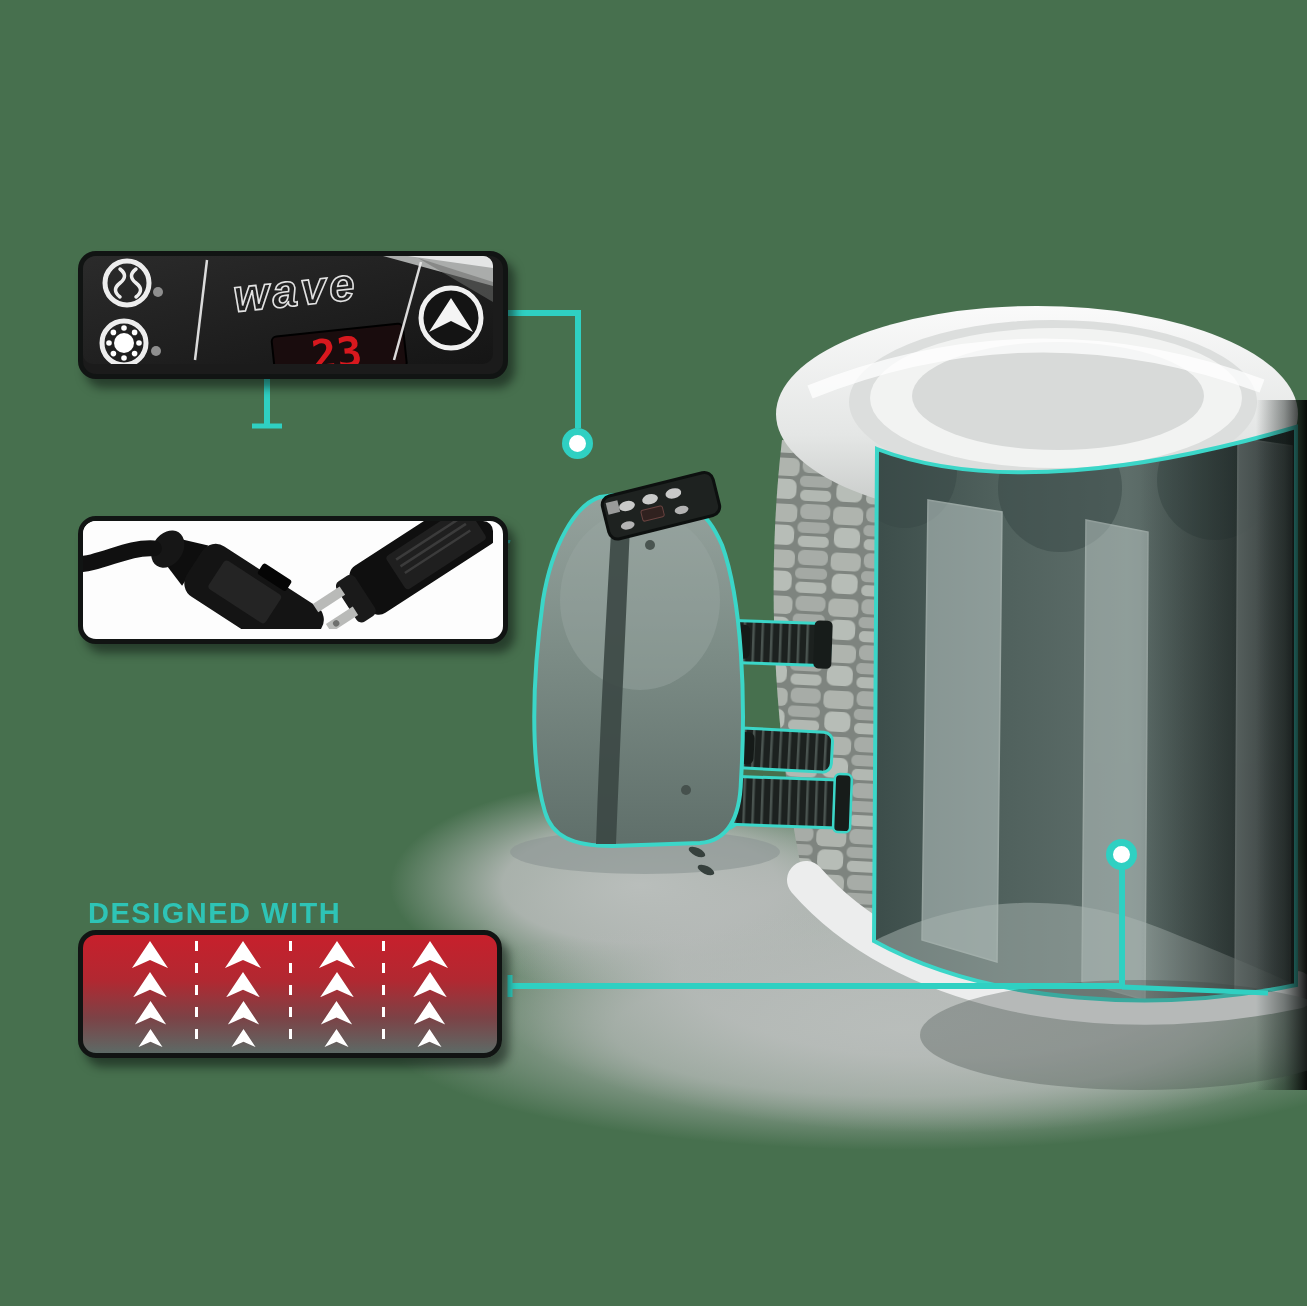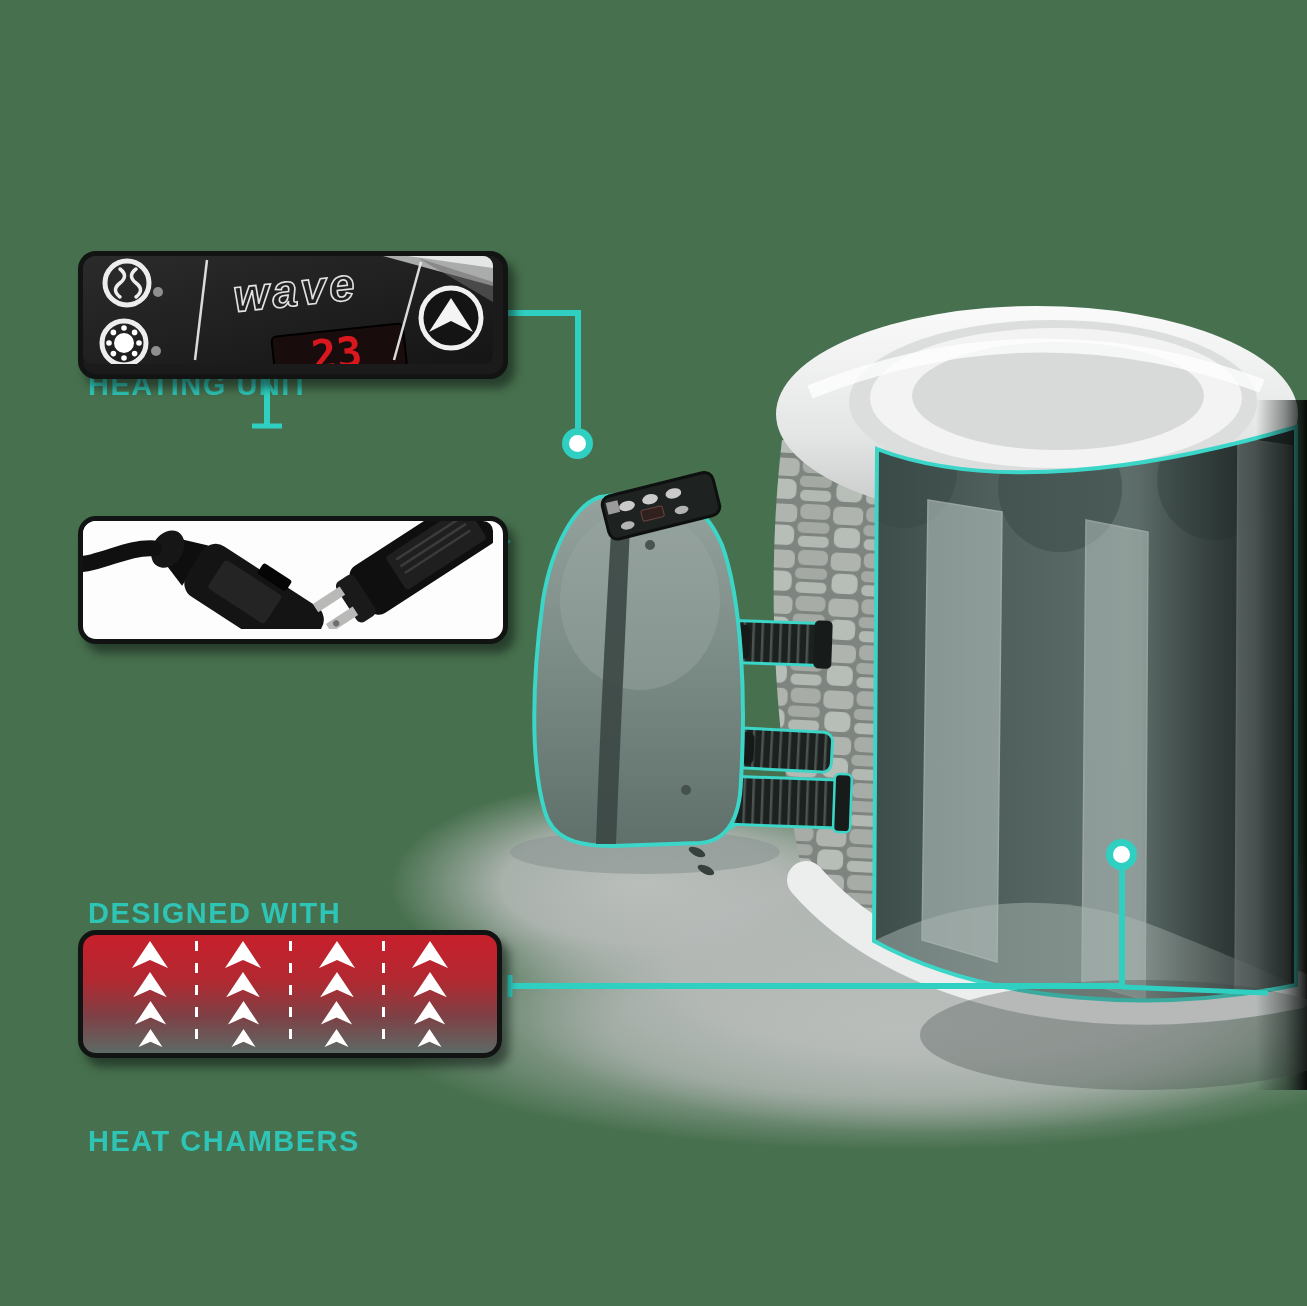--- a/index.html
+++ b/index.html
@@ -167,21 +167,20 @@
     <path d="M510,986 H1122 V866"></path>
     <path d="M1122,987 L1268,993" stroke-width="5"></path>
   </g>
 </svg>
 
 <div class="dot" style="left:562px;top:428px;"></div>
 <div class="dot" style="left:1106px;top:839px;"></div>
 
 <div class="abs headline" style="left:88px;top:176px;z-index:3;">
   <div>104°F EXTERNAL WATER</div>
-  <div>HEATING UNIT</div>
 </div>
 
 <div class="box control-box">
   <svg width="410" height="108" viewBox="0 0 410 108">
     <defs>
       <linearGradient id="panelGrad" x1="0" y1="0" x2="1" y2="1">
         <stop offset="0%" stop-color="#2b2b2b"></stop>
           <stop offset="100%" stop-color="#151515"></stop>
       </linearGradient>
       <clipPath id="panelClip">
@@ -266,21 +265,20 @@
         <rect x="-18" y="11" width="32" height="10" fill="#b9bab8"></rect>
         <circle cx="-9" cy="16" r="3.2" fill="#6f706e"></circle>
       </g>
     </g>
   </svg>
 </div>
 
 <div class="abs headline" style="left:88px;top:818px;z-index:3;">
   <div>DESIGNED WITH</div>
   <div>BUILT IN VERTICAL</div>
-  <div>HEAT CHAMBERS</div>
 </div>
 
 <div class="box heat-box">
   <div class="heat-inner">
       <div class="arrow-col">
         <svg width="42" height="30" viewBox="0 0 40 30">
           <polygon points="20,0 40,30 20,21 0,30" fill="#ffffff"></polygon>
         </svg>
         <svg width="40" height="28" viewBox="0 0 40 30">
           <polygon points="20,0 40,30 20,21 0,30" fill="#ffffff"></polygon>

